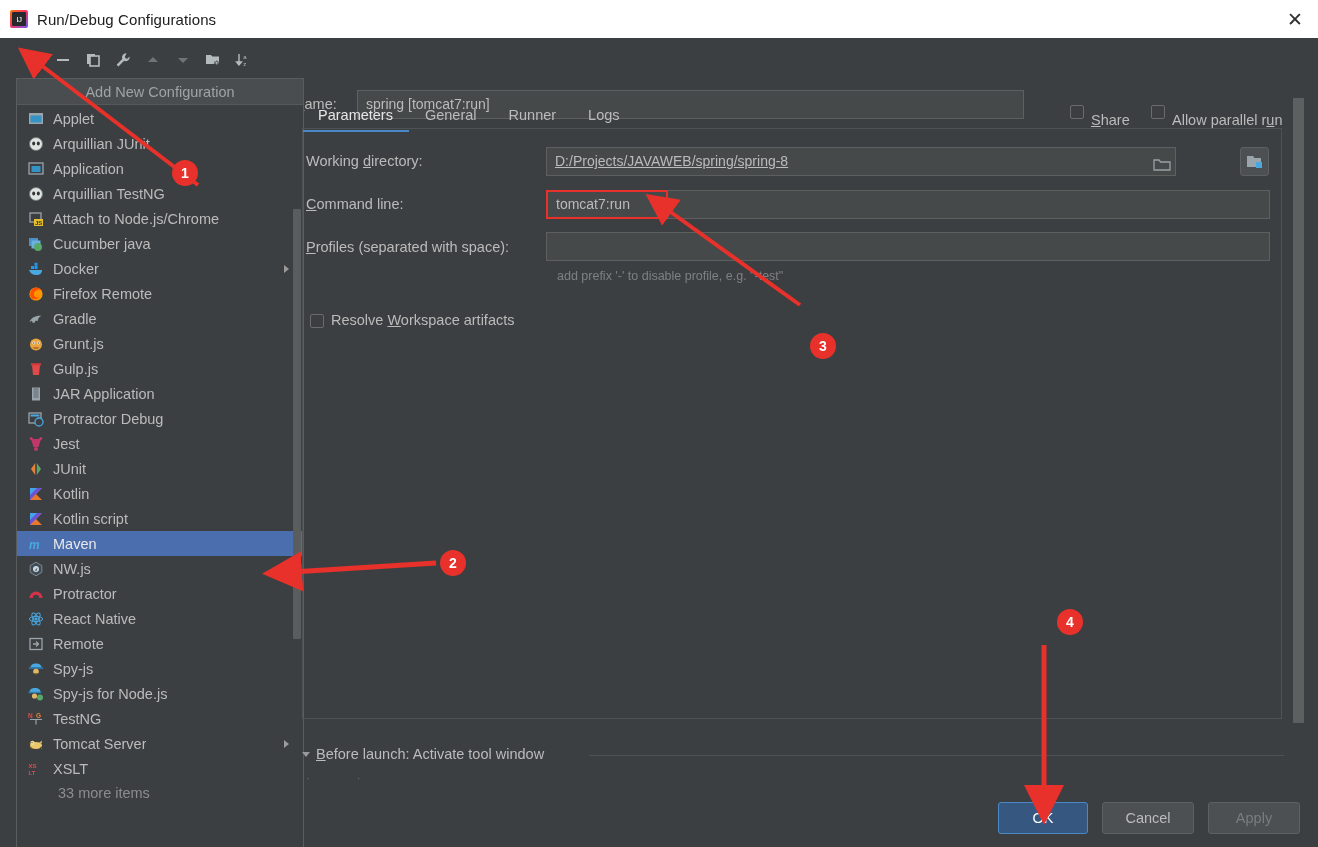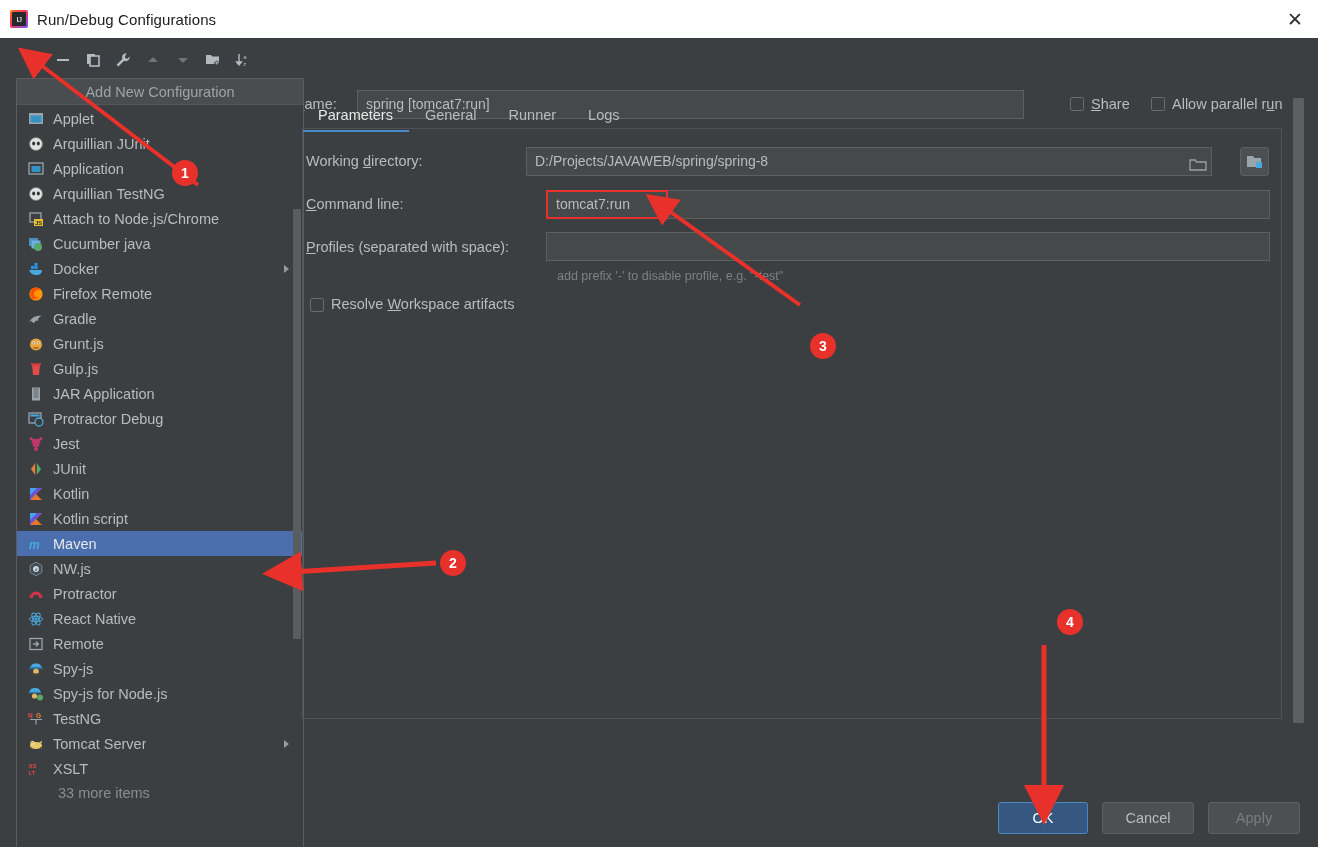--- a/index.html
+++ b/index.html
@@ -77,21 +77,21 @@
     padding: 0 8px; line-height: 27px;
     white-space: nowrap; overflow: hidden;
   }
 
   .cb-row { position: absolute; top: 58px; display: flex; align-items: center; }
   .cbx {
     width: 14px; height: 14px;
     border: 1px solid #6b6b6b; background: #3c3f41;
     border-radius: 2px; margin-right: 7px; flex: none;
   }
-  .cb-lbl { font-size: 14.5px; color: #bbbbbb; white-space: nowrap; }
+  .cb-lbl { font-size: 14.5px; color: #bbbbbb; white-space: nowrap; margin-top: 16px; }
   .cb-lbl u { text-decoration: underline; }
   #cb-share { left: 1070px; }
   #cb-parallel { left: 1151px; }
 
   
   .list-popup {
     position: absolute; left: 16px; top: 78px;
     width: 288px; height: 769px;
     background: #3c3f41;
     border: 1px solid #5a5d5e;
@@ -629,21 +629,21 @@
       <div class="tab active">Parameters</div>
       <div class="tab">General</div>
       <div class="tab">Runner</div>
       <div class="tab">Logs</div>
     </div>
   <div class="tab-underline"></div>
 
   <div class="content-panel"></div>
 
   <div class="field-label" style="left:306px; top:153px;">Working <u>d</u>irectory:</div>
-  <div class="text-field" style="left:526px; top:147px; width:686px;">
+  <div class="text-field" style="left:546px; top:147px; width:630px;text-decoration:underline;">
     <span>D:/Projects/JAVAWEB/spring/spring-8</span>
     <span class="inline-browse">
       <svg width="18" height="15" viewBox="0 0 18 15">
         <path d="M1 3h5l1.5 2H17v8H1z" fill="none" stroke="#9aa0a3" stroke-width="1.3"></path>
       </svg>
     </span>
   </div>
   <div class="ext-browse-btn" style="left:1240px; top:147px;">
     <svg width="18" height="15" viewBox="0 0 18 15">
       <path d="M1 2h6l1.5 2H15v9H1z" fill="#9aa4ab"></path>
@@ -661,20 +661,26 @@
   <div class="text-field" style="left:546px; top:232px; width:724px;">
     <span></span>
   </div>
   <div class="hint-text" style="left:557px; top:269px;">add prefix '-' to disable profile, e.g. "-test"</div>
 
   <div class="panel-cb" style="left:310px; top:296px;">
     <span class="cbx"></span>
     <span class="cb-lbl">Resolve <u>W</u>orkspace artifacts</span>
   </div>
 
+  <div class="before-launch">
+    <span class="bl-tri"></span>
+    <span class="bl-label"><u>B</u>efore launch: Activate tool window</span>
+    <span class="bl-line"></span>
+    <span class="bl-dots">· ·</span>
+  </div>
 
   <div class="dlg-btn btn-ok">OK</div>
   <div class="dlg-btn btn-cancel">Cancel</div>
   <div class="dlg-btn btn-apply">Apply</div>
 
   <div class="right-scroll-track"></div>
   <div class="right-scroll-thumb"></div>
 
   <svg class="anno-svg">
     <defs>

